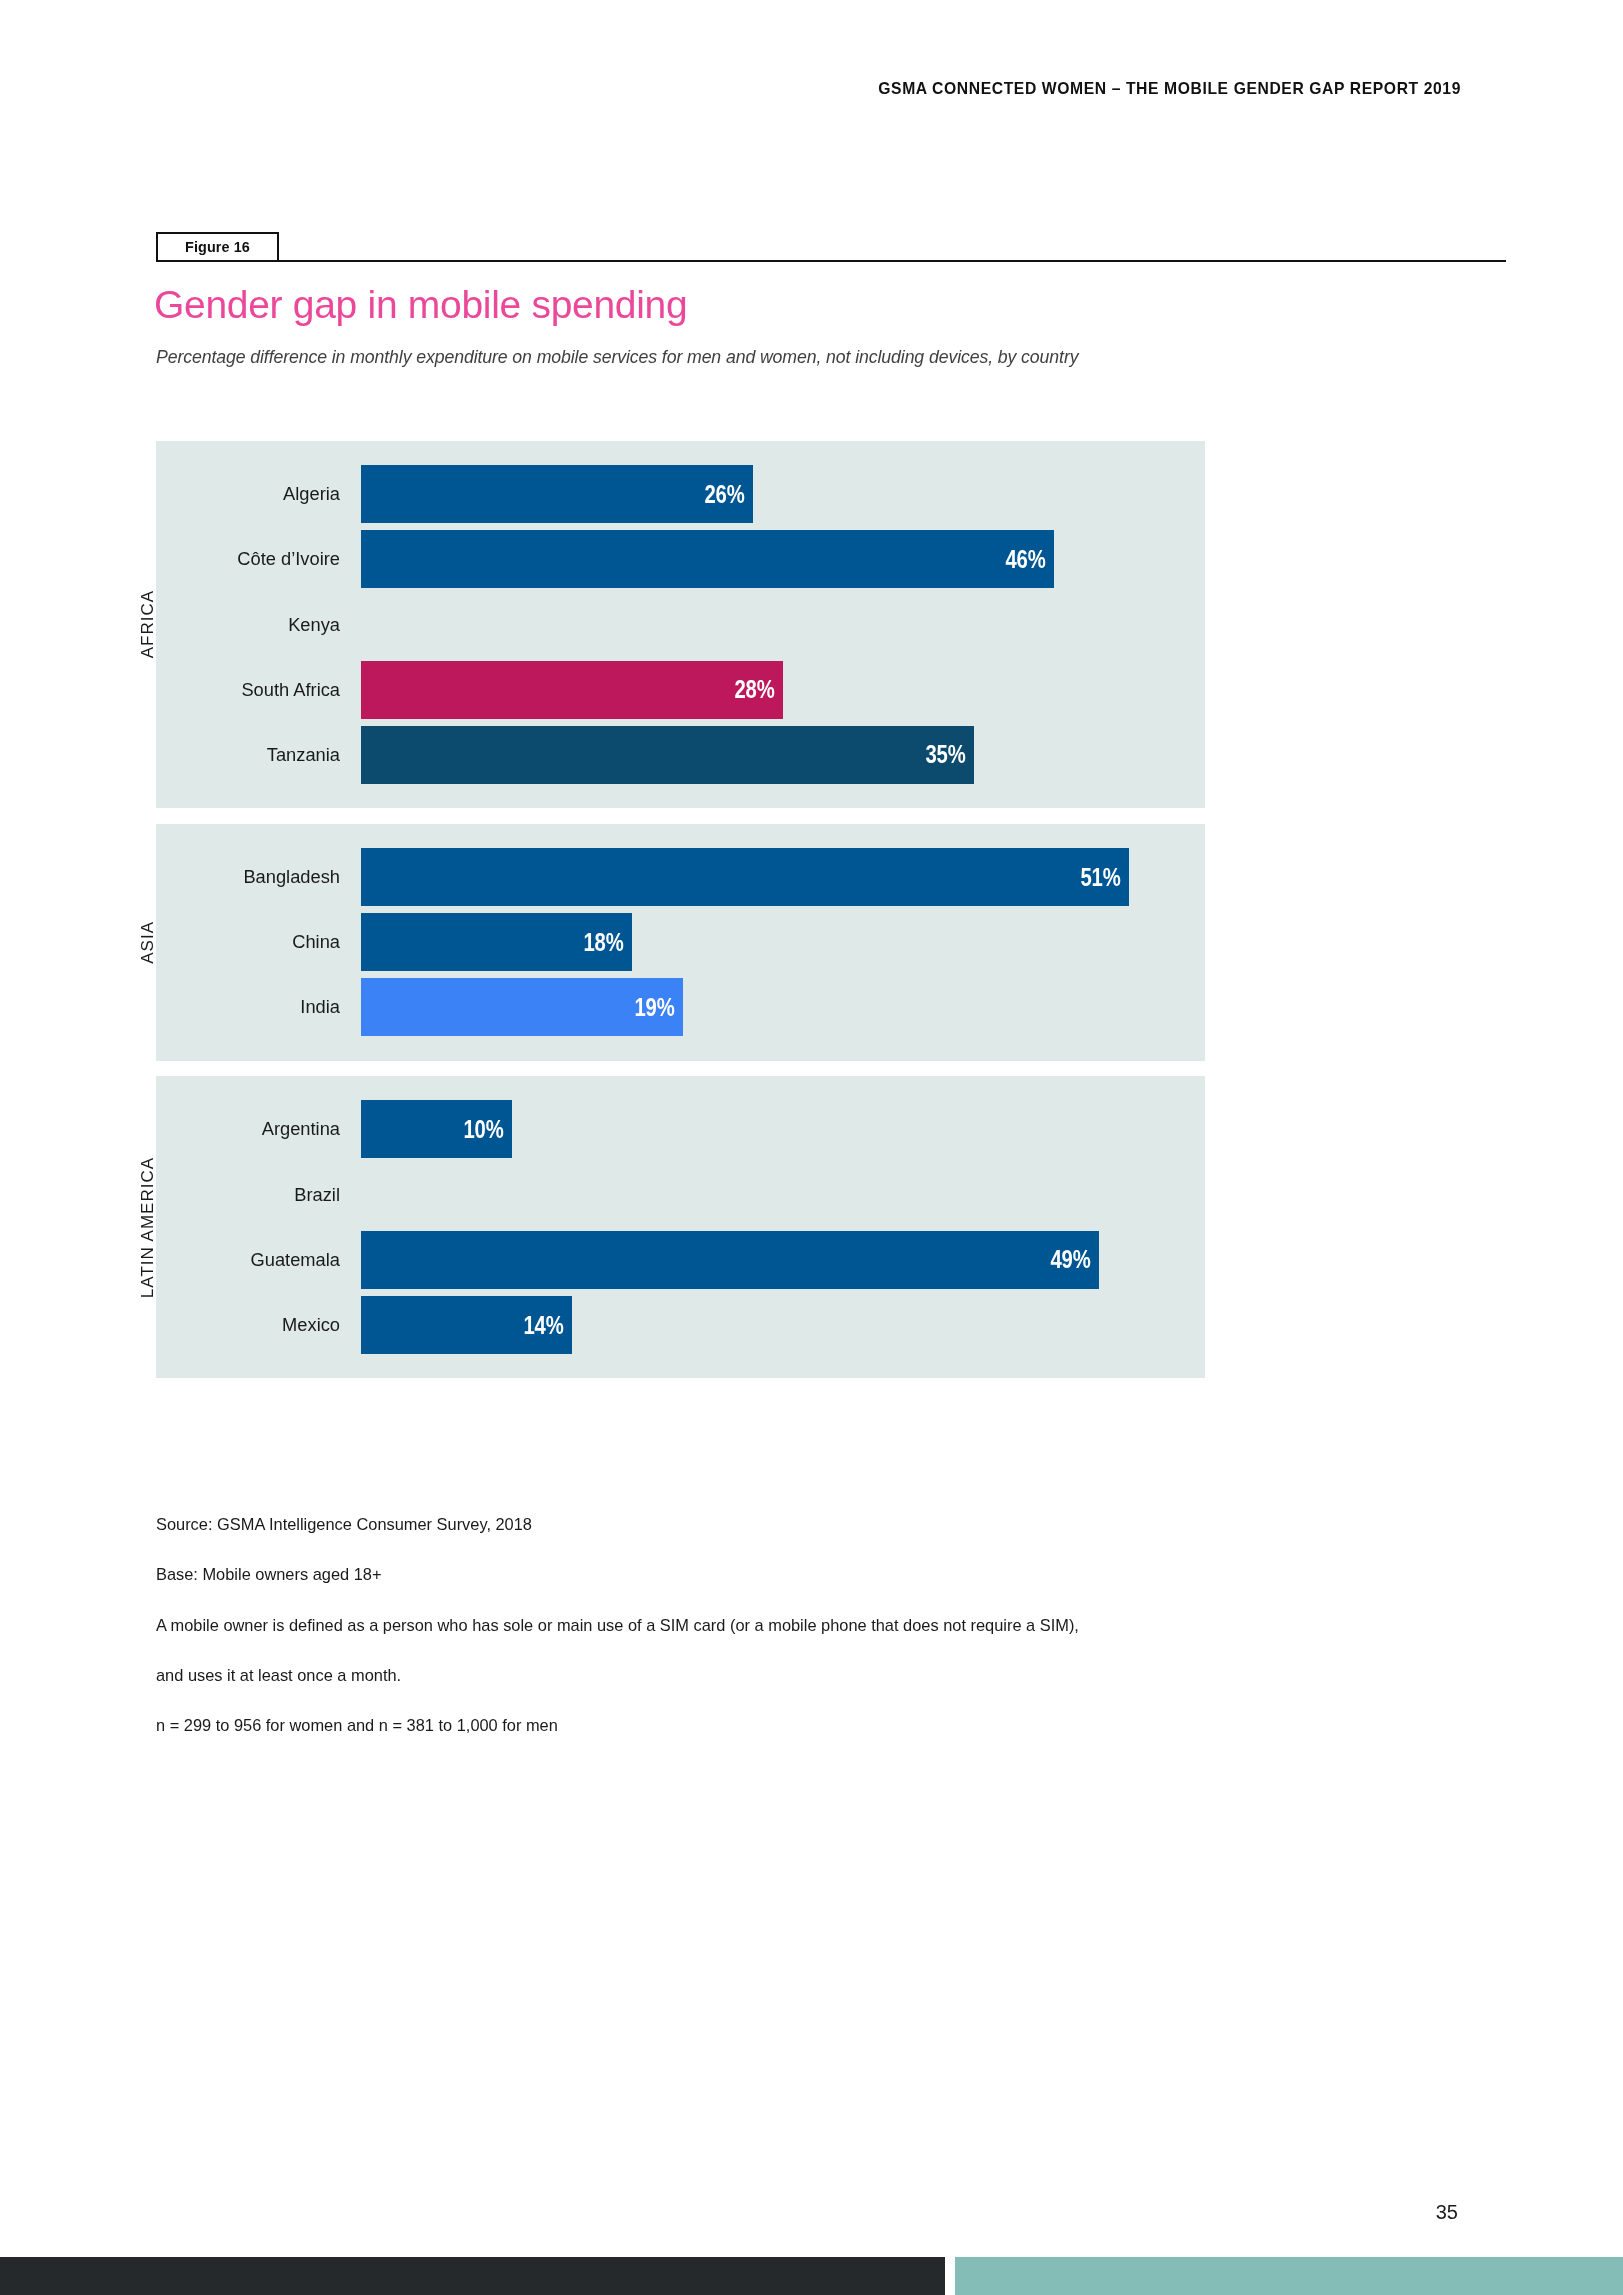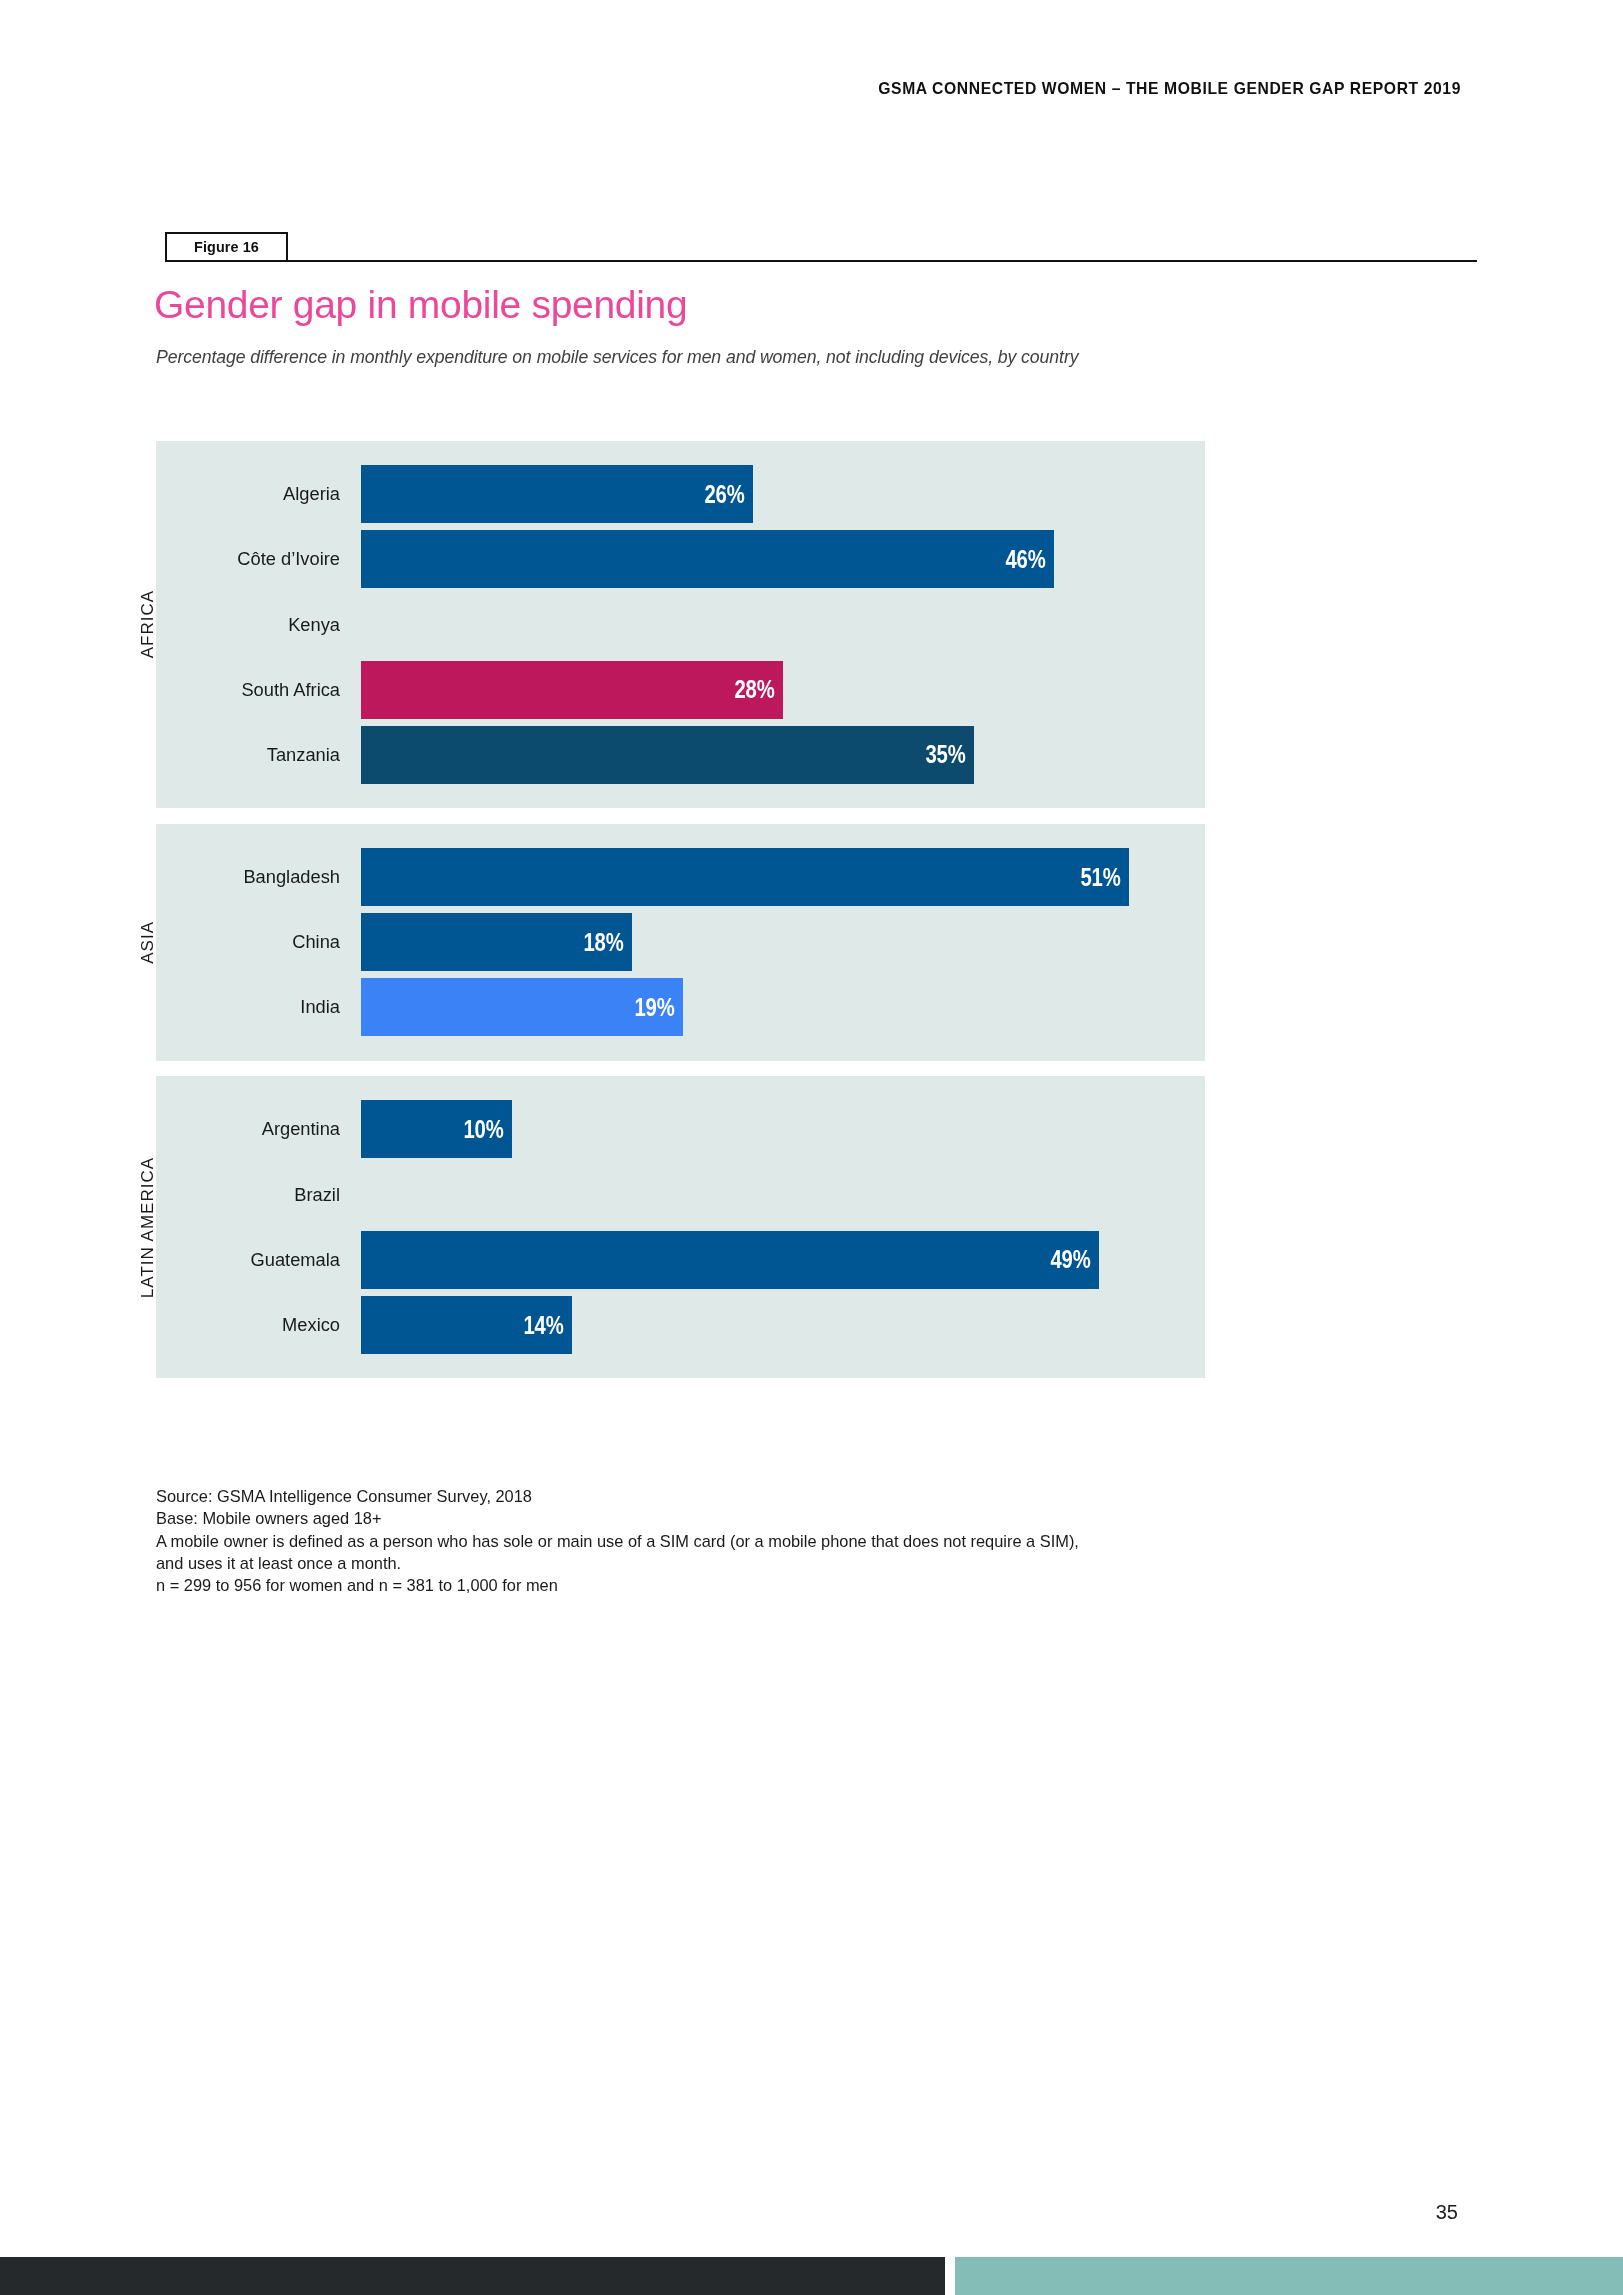--- a/index.html
+++ b/index.html
@@ -26,23 +26,24 @@
     letter-spacing: 0.6px;
     color: #111111;
     text-transform: uppercase;
     white-space: nowrap;
   }
 
   
   .figure-head {
     position: absolute;
     top: 232px;
-    left: 165px;
+    left: 156px;
     width: 1312px;
     height: 30px;
+    padding-left: 38px;
   }
   .figure-rule {
     position: absolute;
     left: 0;
     bottom: 0;
     width: 100%;
     height: 2px;
     background: #111111;
   }
   .figure-tab {
@@ -170,21 +171,21 @@
 
   
   .notes {
     position: absolute;
     left: 156px;
     top: 1485px;
     font-size: 16.4px;
     line-height: 1.36;
     color: #1a1a1a;
   }
-  .notes div { white-space: nowrap; }
+  .notes div { white-space: nowrap; margin-top: 28px; }
 
   
   .page-number {
     position: absolute;
     right: 165px;
     top: 2201px;
     font-size: 20px;
     color: #1a1a1a;
   }
 

